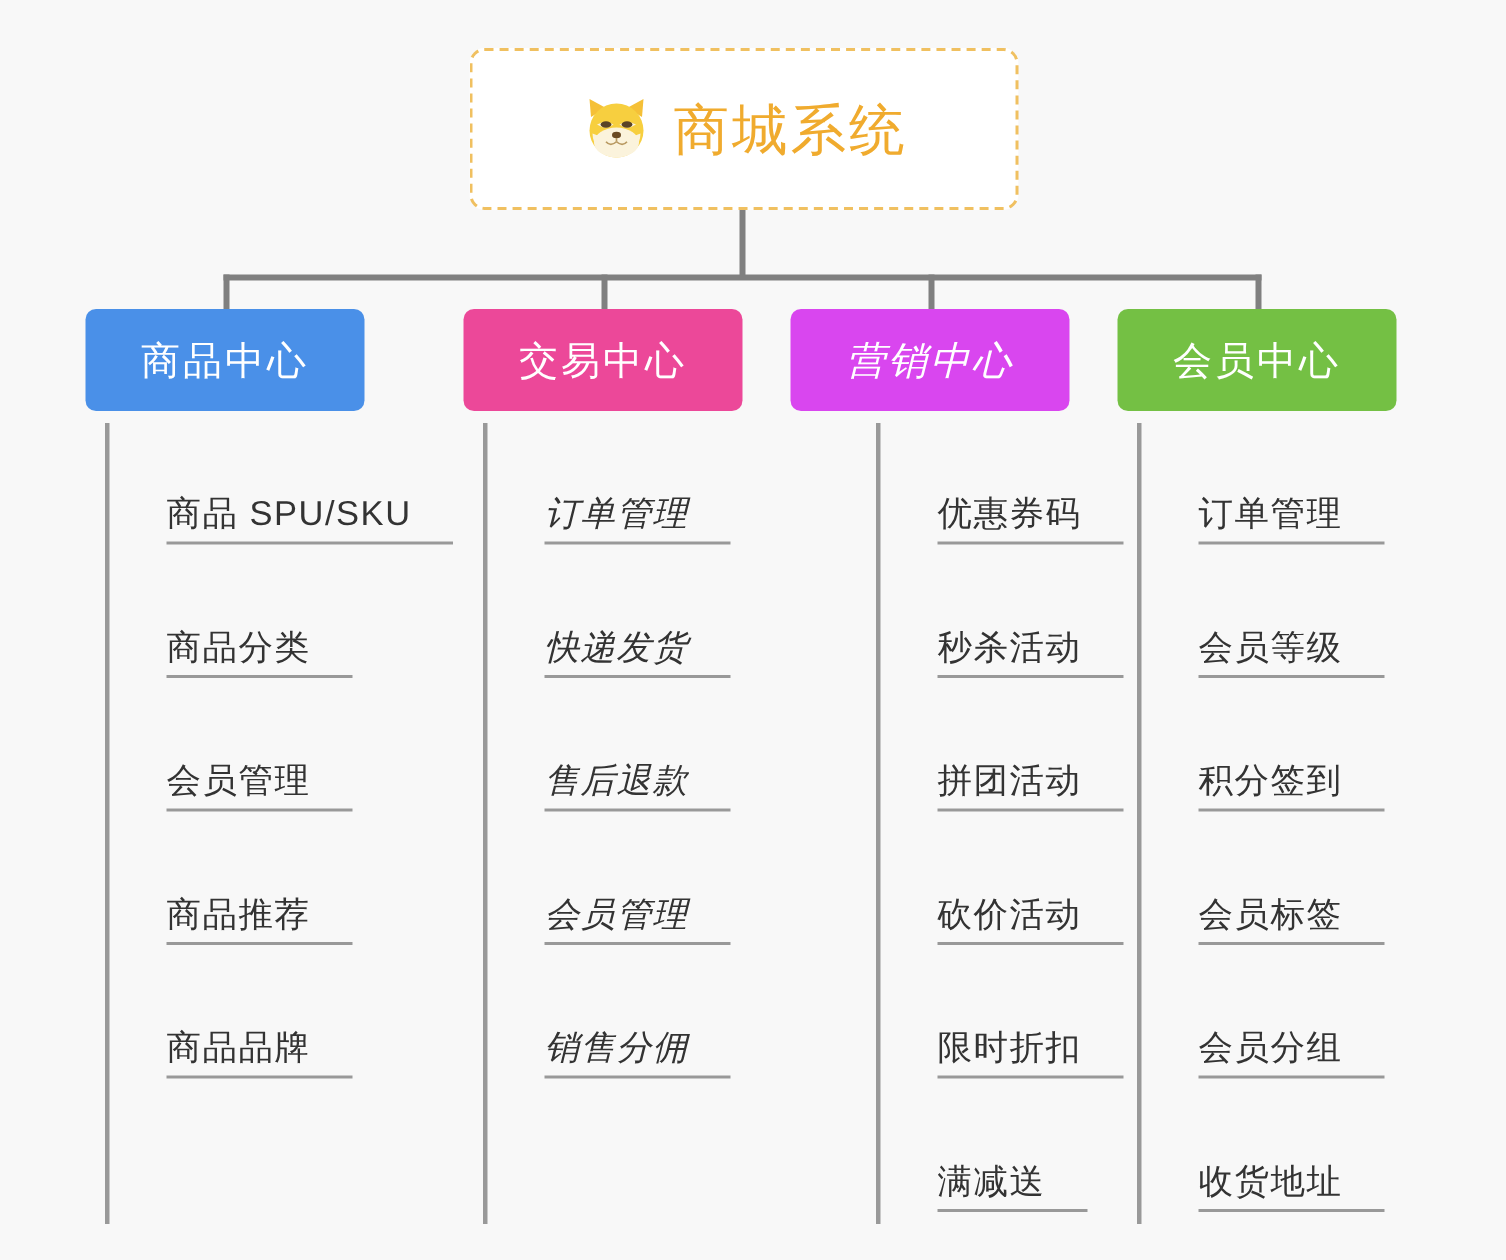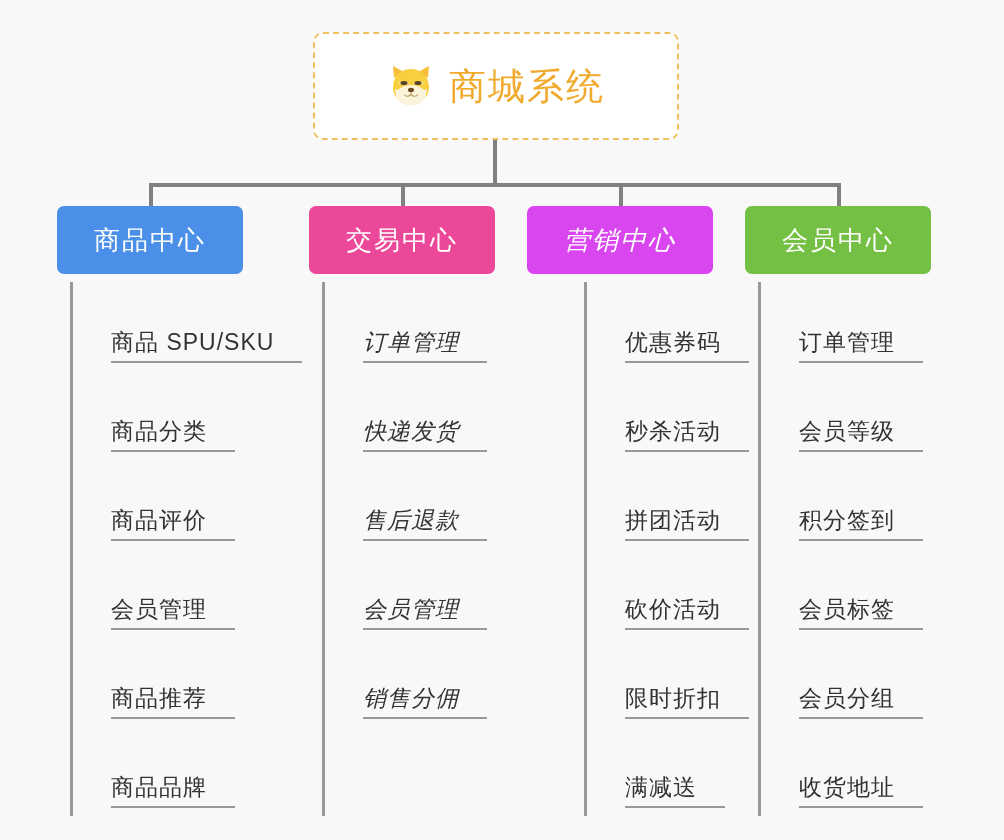--- a/index.html
+++ b/index.html
@@ -159,23 +159,20 @@
 
   <div class="leaf-col" style="left:70px;">
     <div class="spine" style="height:534px;"></div>
     <div class="leaf-item">
         <span class="leaf-label">商品 SPU/SKU</span>
       </div>
     <div class="leaf-item">
         <span class="leaf-label">商品分类</span>
       </div>
     <div class="leaf-item">
-        <span class="leaf-label">商品评价</span>
-      </div>
-    <div class="leaf-item">
         <span class="leaf-label">会员管理</span>
       </div>
     <div class="leaf-item">
         <span class="leaf-label">商品推荐</span>
       </div>
     <div class="leaf-item">
         <span class="leaf-label">商品品牌</span>
       </div>
   </div>
 

